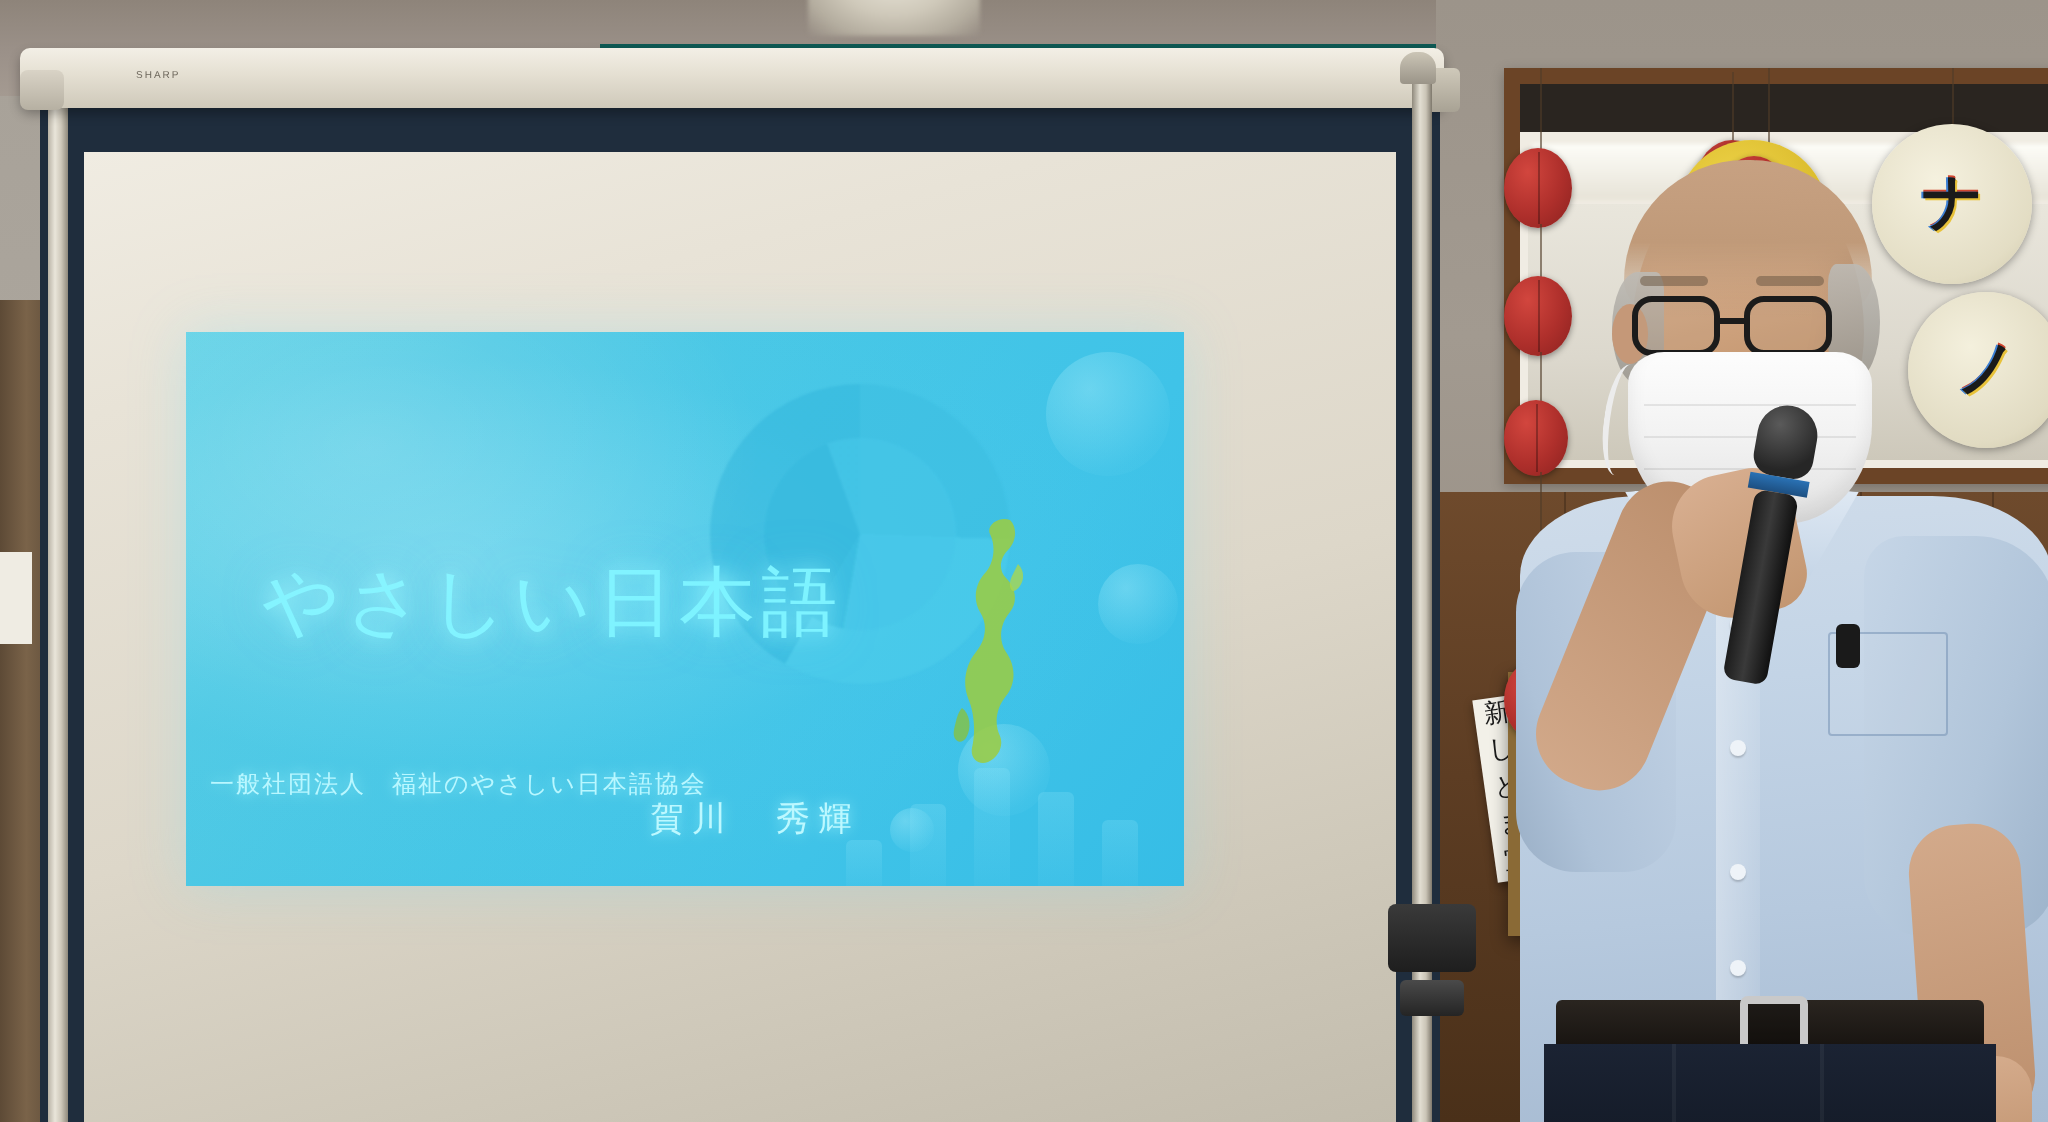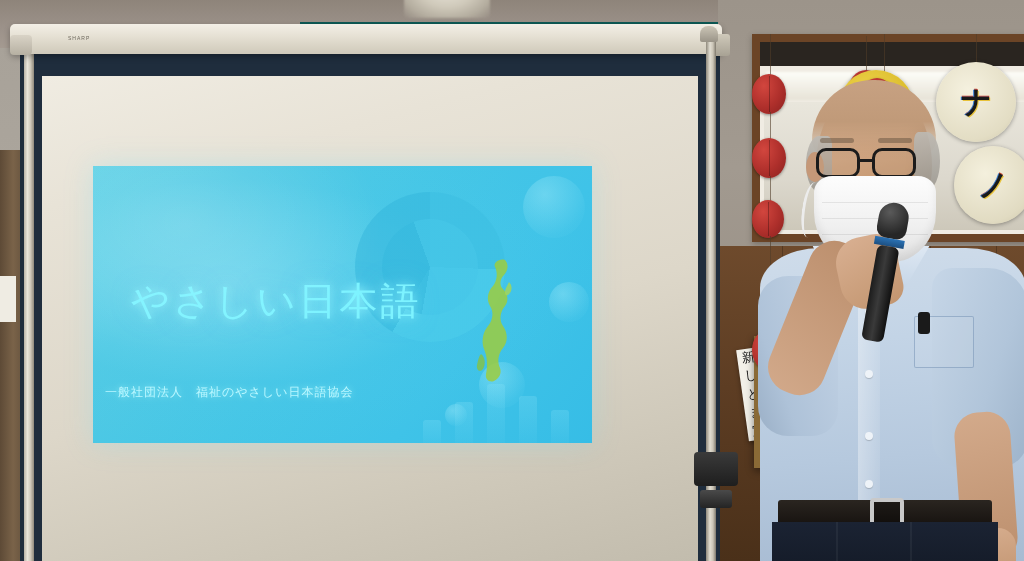--- a/index.html
+++ b/index.html
@@ -590,20 +590,21 @@
                C25 54 24 62 28 68 C33 75 33 84 28 90 C23 96 22 104 25 110
                C27 115 24 121 19 123 C14 125 10 121 11 116 C13 107 12 98 9 91
                C6 83 8 74 13 68 C18 62 19 54 15 48 C11 41 13 33 18 28
                C22 23 23 15 20 9 C18 5 24 0 30 2 Z" fill="#9ccd3f" opacity="0.85"></path>
       <path d="M34 24 C38 28 37 34 33 37 C30 39 29 34 31 30 Z" fill="#a9d74f" opacity="0.8"></path>
       <path d="M6 96 C10 99 11 106 8 111 C5 115 1 112 2 107 C3 102 4 98 6 96 Z" fill="#8cc236" opacity="0.75"></path>
     </svg>
 
     <div class="slide-title">やさしい日本語</div>
     <div class="slide-sub">一般社団法人　福祉のやさしい日本語協会</div>
+    <div class="slide-name">賀川　秀輝</div>
     <div class="slide-glare"></div>
   </div>
 
   <div class="screen-pole-left"></div>
   <div class="screen-pole-right"></div>
   <div class="pole-cap"></div>
   <div class="pole-clamp"></div>
   <div class="pole-clamp2"></div>
 
   <div class="screen-rollbar">

